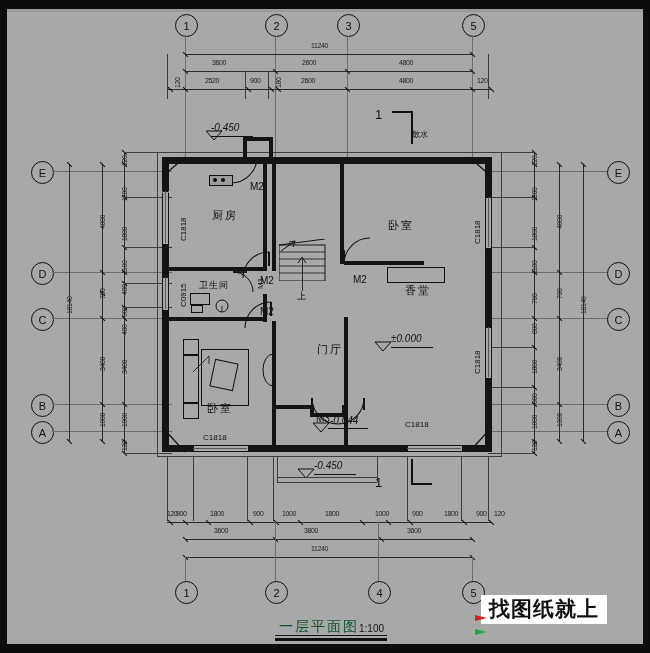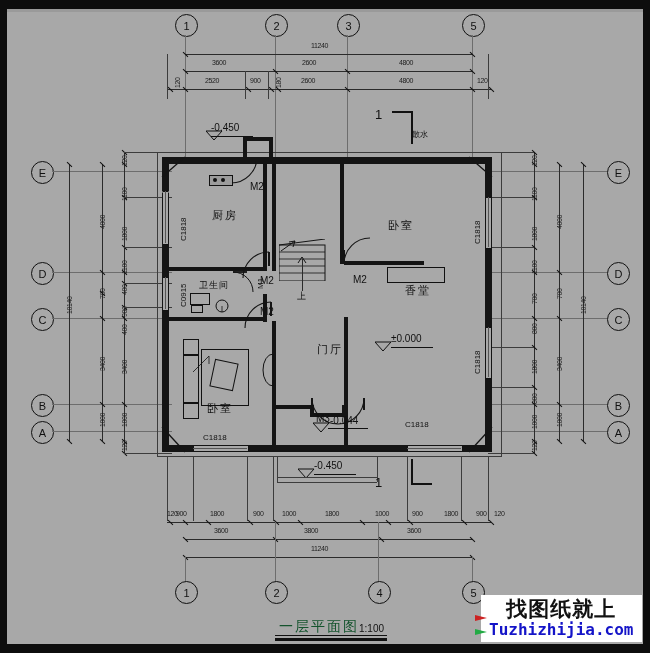--- a/index.html
+++ b/index.html
@@ -17,21 +17,21 @@
   .wall{position:absolute;background:#141414;}
   .txt{position:absolute;color:#111;white-space:nowrap;font-family:"Liberation Sans",sans-serif;}
   .dim{font-size:7px;letter-spacing:-0.4px;color:#1d1d1d;}
   .dimv{font-size:7px;letter-spacing:-0.4px;color:#1d1d1d;transform-origin:left top;transform:rotate(-90deg);}
   .cn{font-family:Liberation Serif, serif;font-size:11px;color:#111;letter-spacing:2px;}
   .lab{font-size:10px;color:#111;}
   .labv{font-size:9px;color:#111;transform-origin:left top;transform:rotate(-90deg);}
   .bub{position:absolute;width:21px;height:21px;border:1.3px solid #111;border-radius:50%;
        background:#a8a8a8;color:#111;font-size:11px;display:flex;align-items:center;justify-content:center;}
   .tick{position:absolute;width:7px;height:1px;background:#111;transform-origin:center;transform:rotate(45deg);}
-  .lvl{position:absolute;font-size:10px;color:#111;}
+  .lvl{position:absolute;font-size:10px;color:#111;font-style:italic;}
   #wm{position:absolute;background:#fff;padding:2px 8px 3px 8px;text-align:center;}
   #wm .t1{font-family:"DejaVu Sans",sans-serif;font-size:21px;font-weight:bold;color:#111;letter-spacing:1px;line-height:24px;}
   #wm .t2{font-family:"DejaVu Sans Mono",monospace;font-size:16px;font-weight:bold;color:#1414c8;line-height:18px;}
   #title{position:absolute;font-family:"DejaVu Sans",sans-serif;font-size:14px;color:#14532d;letter-spacing:2px;}
   #titlescale{position:absolute;font-size:10px;color:#111;}
   .ulthin{position:absolute;height:1px;background:#111;}
   .ulthick{position:absolute;height:2.5px;background:#111;}
 </style>
 </head>
 <body>
@@ -480,20 +480,19 @@
       <span>5</span>
     </div>
 
   <div id="title" style="left:272px;top:609px;">一层平面图</div>
   <div id="titlescale" style="left:352px;top:614px;">1:100</div>
   <div class="ulthick" style="left:268px;top:629px;width:112px;"></div>
   <div class="ulthin" style="left:268px;top:626px;width:112px;"></div>
 
   <div id="wm" style="left:474px;top:586px;">
     <div class="t1">找图纸就上</div>
-    <div class="t2">Tuzhizhijia.com</div>
   </div>
   <svg style="position:absolute;left:468px;top:600px;width:22px;height:30px;">
     <path d="M0 6 L12 9 L0 12 Z" fill="#cc2222"></path>
     <path d="M0 20 L12 23 L0 26 Z" fill="#22aa44"></path>
   </svg>
 
 </div>
 
 </body></html>

